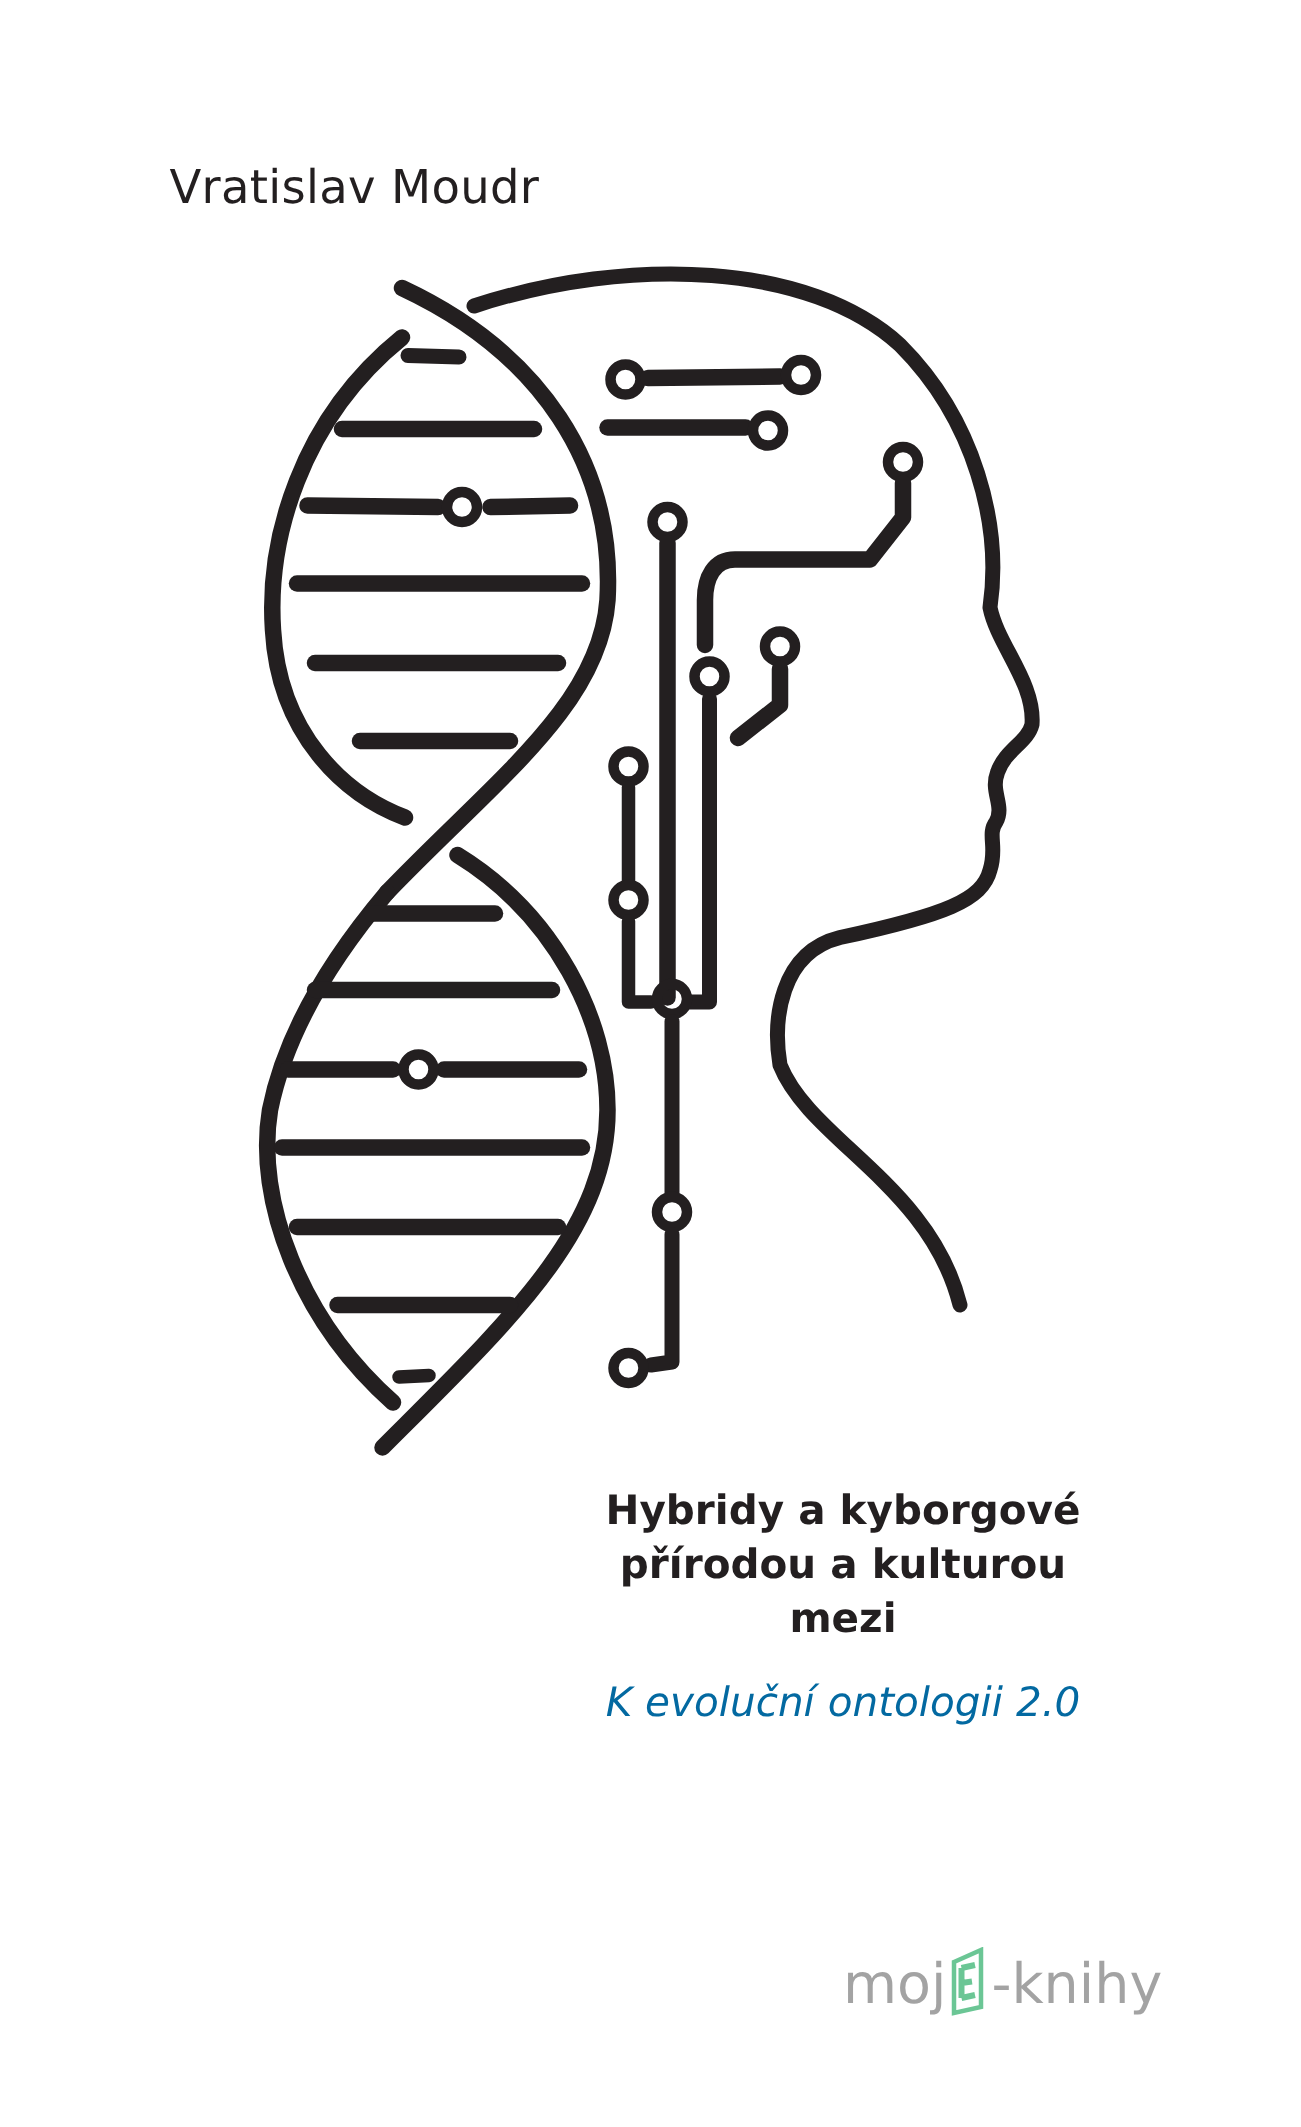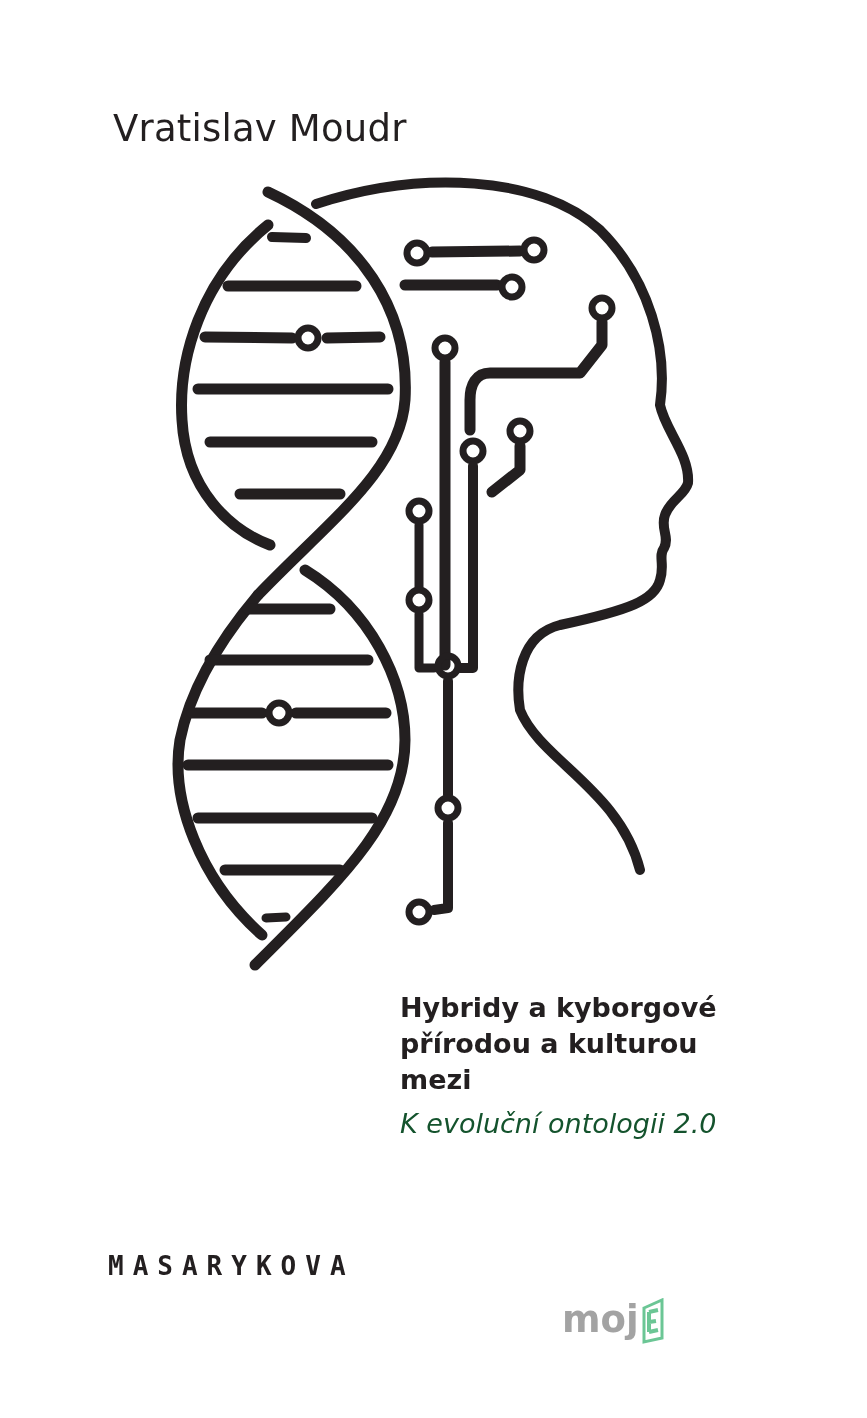--- a/index.html
+++ b/index.html
@@ -1,23 +1,23 @@
 <!DOCTYPE html>
 <html><head>
   <meta charset="utf-8">
   <style>
     html, body { margin: 0; padding: 0; background: #ffffff; }
     body { width: 867px; height: 1418px; position: relative; overflow: hidden; font-family: "DejaVu Sans", sans-serif; color: #231f20; }
-    .author { position: absolute; left: 113px; top: 107px; font-size: 37px; letter-spacing: 0.2px; color: #231f20; font-family: "DejaVu Sans", sans-serif; font-weight: normal; }
+    .author { position: absolute; left: 113px; top: 107px; font-size: 31px; letter-spacing: 0.2px; color: #231f20; font-family: "DejaVu Sans", sans-serif; font-weight: normal; }
     .art { position: absolute; left: 0; top: 0; width: 867px; height: 1418px; }
-    .title-block { position: absolute; left: 400px; top: 990px; width: 372px; }
+    .title-block { position: absolute; left: 376px; top: 990px; width: 372px; text-align: center; }
     .title-line { font-weight: bold; font-size: 27px; line-height: 36px; color: #231f20; white-space: nowrap; }
-    .subtitle { font-style: italic; font-size: 27px; line-height: 40px; color: #14532d; white-space: nowrap; margin-top: 6px; }
+    .subtitle { font-style: italic; font-size: 27px; line-height: 40px; color: #0369a1; white-space: nowrap; margin-top: 18px; }
     .publisher { position: absolute; left: 108px; top: 1251px; font-family: "DejaVu Sans Mono", monospace; font-weight: bold; font-size: 26px; line-height: 30px; letter-spacing: 9px; color: #231f20; }
-    .watermark { position: absolute; left: 562px; top: 1298px; display: flex; align-items: flex-start; font-family: "DejaVu Sans", sans-serif; font-weight: bold; font-size: 37px; color: #9a9a9a; opacity: 0.9; }
+    .watermark { position: absolute; left: 562px; top: 1298px; display: flex; align-items: flex-end; font-family: "DejaVu Sans", sans-serif; font-weight: normal; font-size: 37px; color: #9a9a9a; opacity: 0.9; }
     .wm-book { display: inline-block; width: 28px; height: 46px; margin: 0 1px; }
   </style>
 </head>
 <body>
 
 <div class="author">Vratislav Moudr</div>
 
 <svg class="art" viewBox="0 0 867 1418" xmlns="http://www.w3.org/2000/svg">
   <g fill="none" stroke="#231f20" stroke-linecap="round" stroke-linejoin="round">
 
@@ -75,22 +75,22 @@
 </svg>
 
 <div class="title-block">
   <div class="title-line">Hybridy a kyborgové</div>
   <div class="title-line">přírodou a kulturou</div>
   <div class="title-line">mezi</div>
   <div class="subtitle">K evoluční ontologii 2.0</div>
 </div>
 
 <div class="publisher">
-  <div>MASARYKOVA</div>
 </div>
 
 <div class="watermark">
   <span>moj</span>
   <svg class="wm-book" viewBox="0 0 28 46">
     <path d="M4 10 L 22 2 L 22 40 L 4 44 Z" fill="none" stroke="#5cc08a" stroke-width="3"></path>
     <path d="M9 14 L 18 12 M9 24 L 16 23 M9 34 L 18 32 M9 14 L 9 34" stroke="#5cc08a" stroke-width="4" fill="none"></path>
   </svg>
+  <span>-knihy</span>
 </div>
 
 </body></html>

